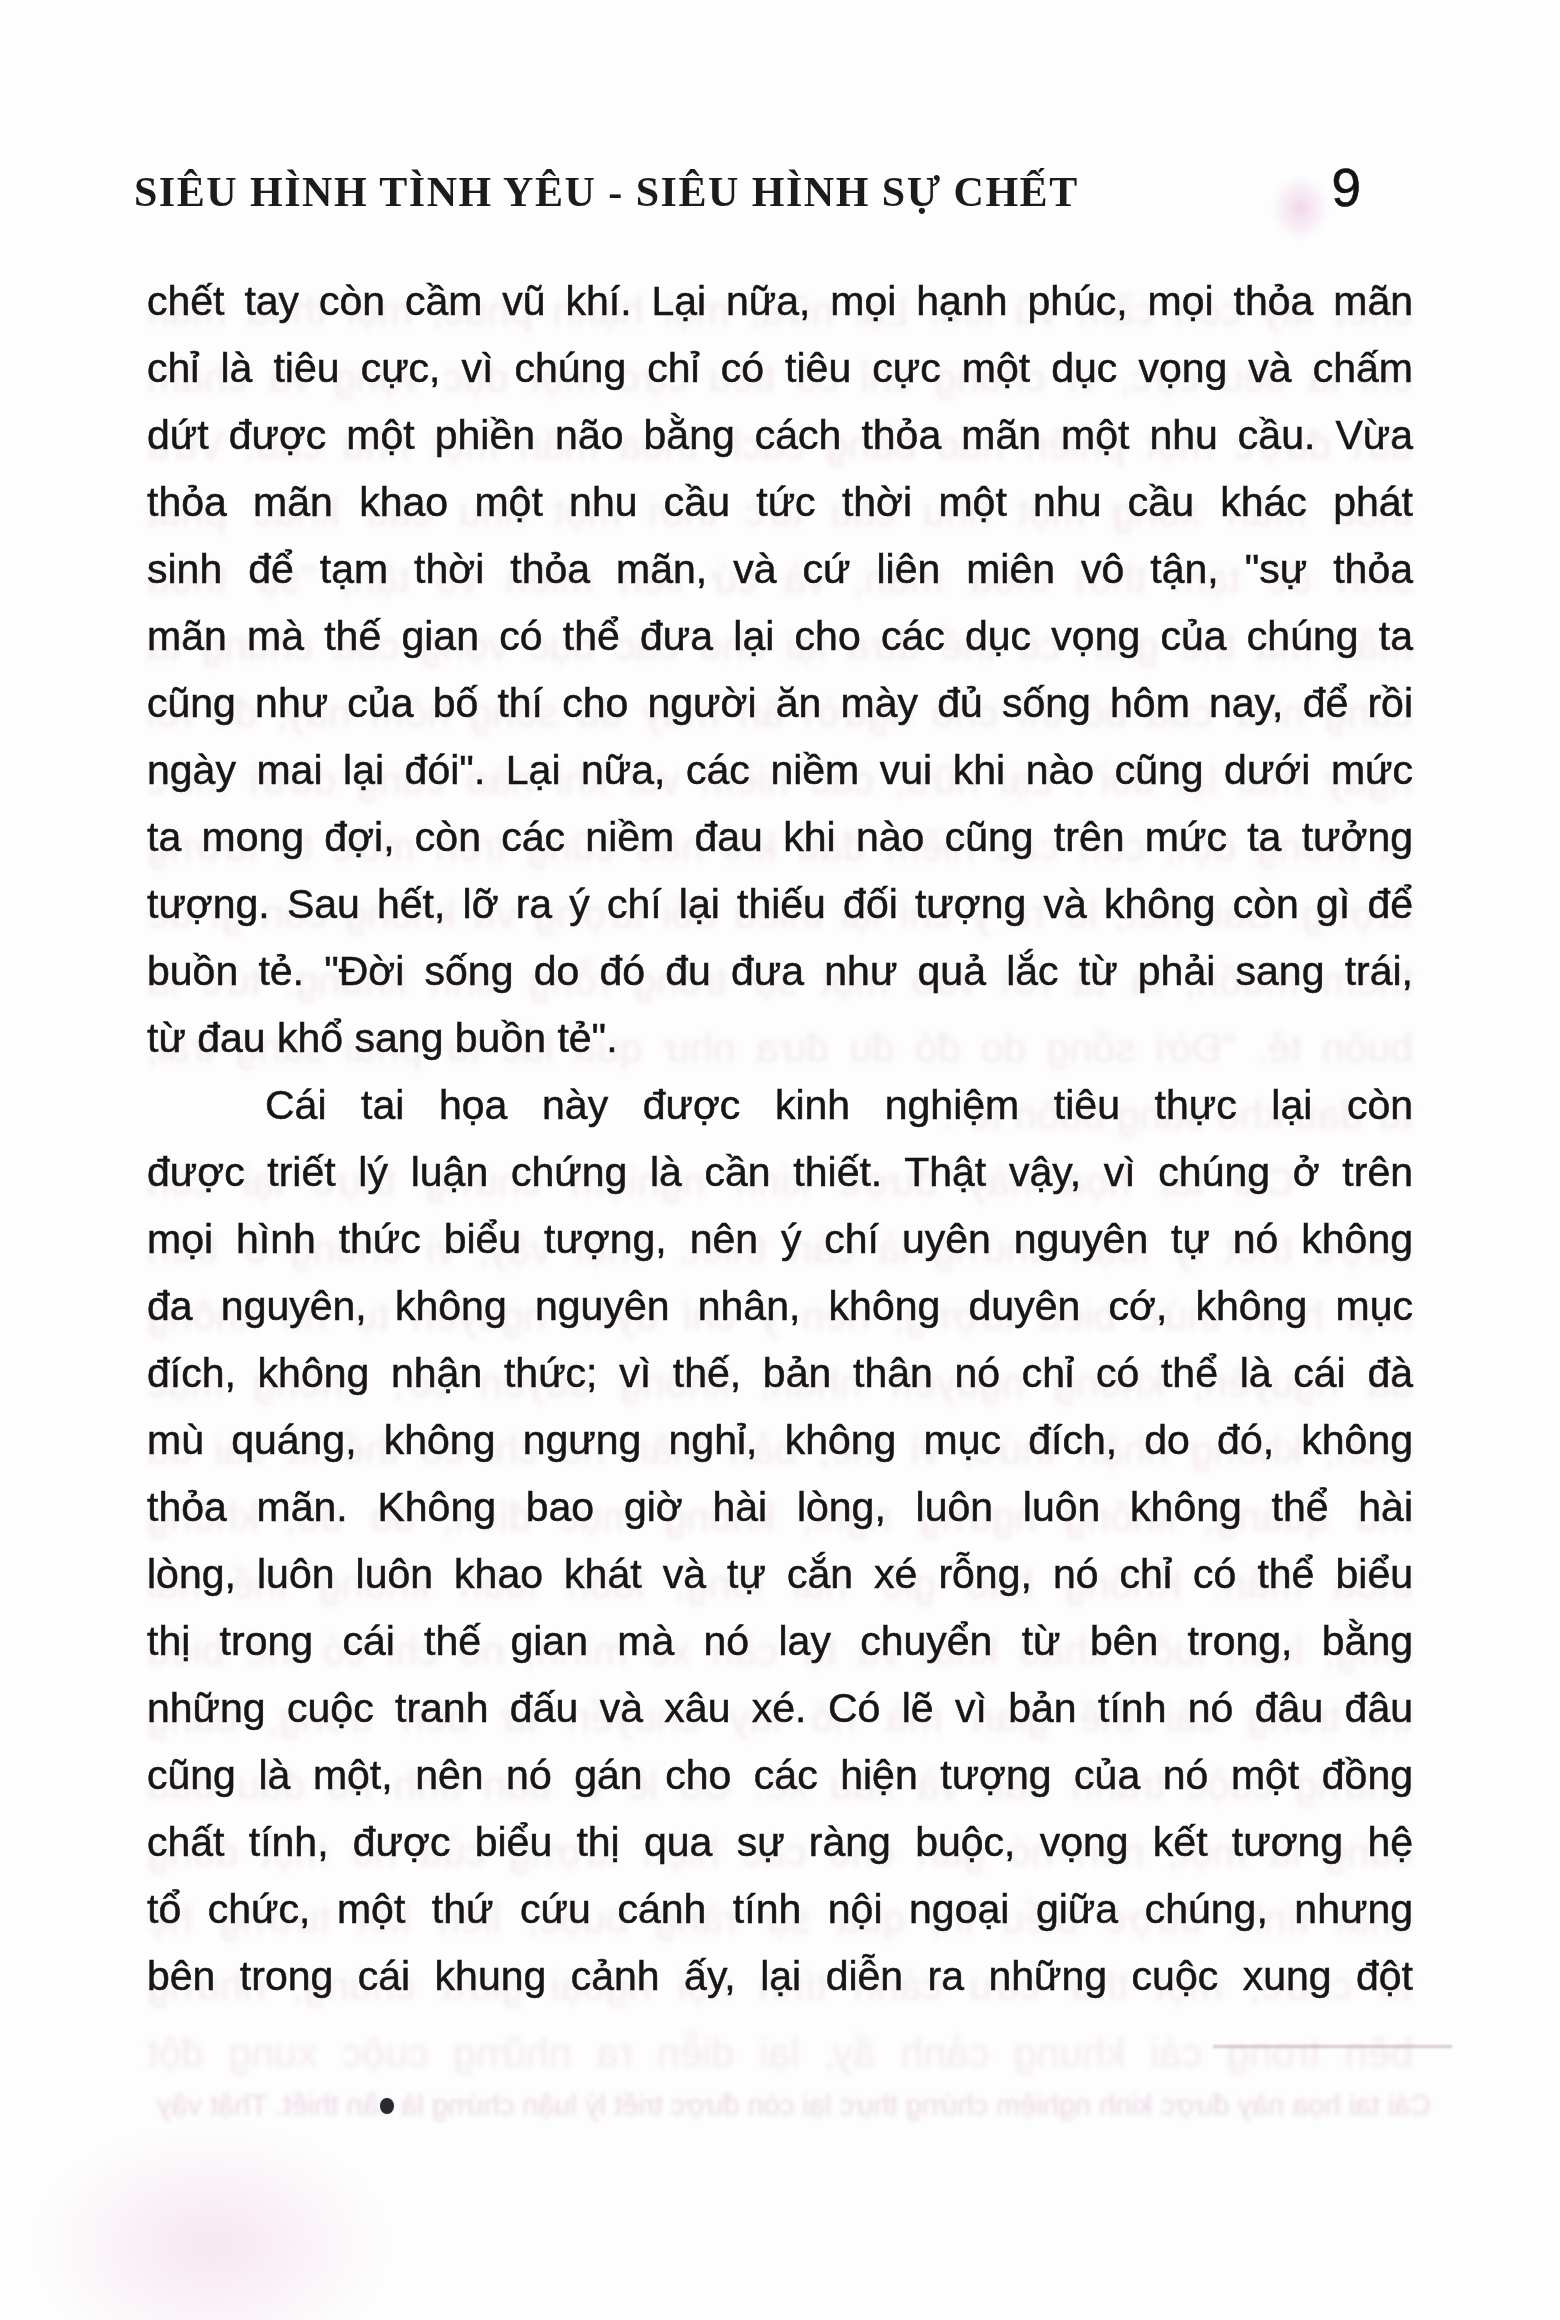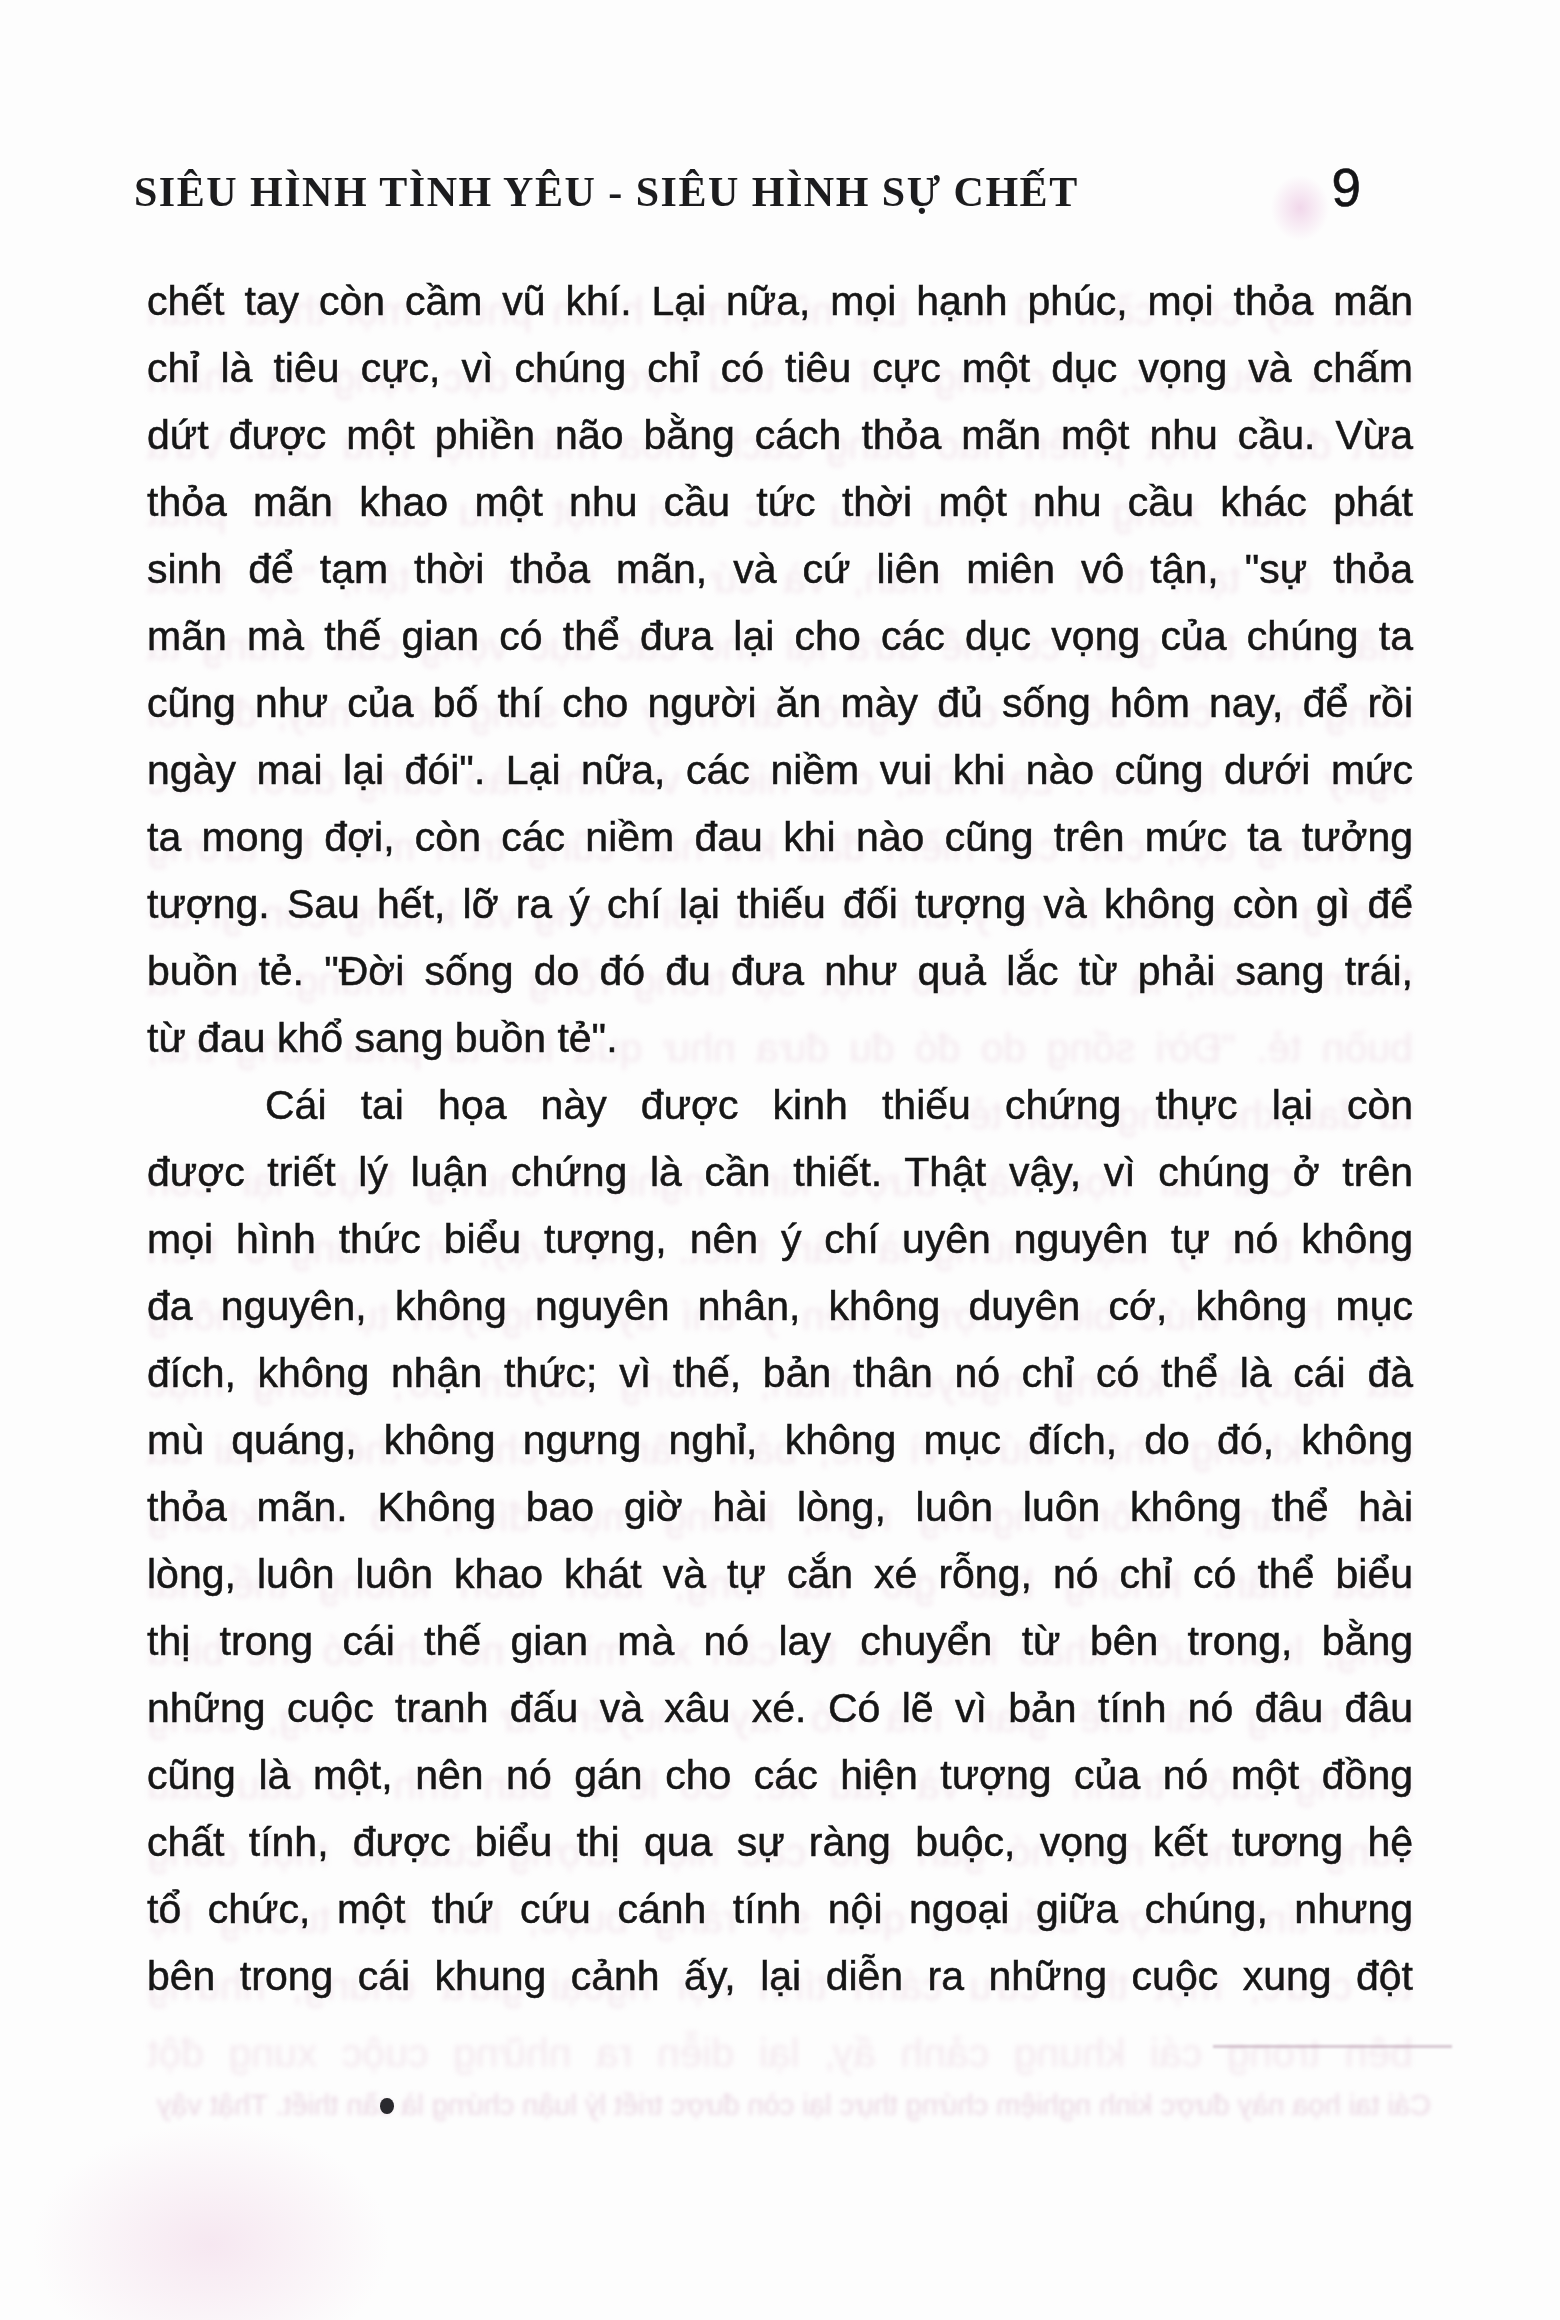--- a/index.html
+++ b/index.html
@@ -172,21 +172,21 @@
         <div class="line">sinh để tạm thời thỏa mãn, và cứ liên miên vô tận, "sự thỏa</div>
         <div class="line">mãn mà thế gian có thể đưa lại cho các dục vọng của chúng ta</div>
         <div class="line">cũng như của bố thí cho người ăn mày đủ sống hôm nay, để rồi</div>
         <div class="line">ngày mai lại đói". Lại nữa, các niềm vui khi nào cũng dưới mức</div>
         <div class="line">ta mong đợi, còn các niềm đau khi nào cũng trên mức ta tưởng</div>
         <div class="line">tượng. Sau hết, lỡ ra ý chí lại thiếu đối tượng và không còn gì để</div>
         <div class="line">buồn tẻ. "Đời sống do đó đu đưa như quả lắc từ phải sang trái,</div>
         <div class="line flush">từ đau khổ sang buồn tẻ".</div>
       </div>
       <div class="paragraph">
-        <div class="line indent">Cái tai họa này được kinh thiếu chứng thực lại còn</div>
+        <div class="line indent">Cái tai họa này được kinh nghiệm tiêu thực lại còn</div>
         <div class="line">được triết lý luận chứng là cần thiết. Thật vậy, vì chúng ở trên</div>
         <div class="line">mọi hình thức biểu tượng, nên ý chí uyên nguyên tự nó không</div>
         <div class="line">đa nguyên, không nguyên nhân, không duyên cớ, không mục</div>
         <div class="line">đích, không nhận thức; vì thế, bản thân nó chỉ có thể là cái đà</div>
         <div class="line">mù quáng, không ngưng nghỉ, không mục đích, do đó, không</div>
         <div class="line">thỏa mãn. Không bao giờ hài lòng, luôn luôn không thể hài</div>
         <div class="line">lòng, luôn luôn khao khát và tự cắn xé rỗng, nó chỉ có thể biểu</div>
         <div class="line">thị trong cái thế gian mà nó lay chuyển từ bên trong, bằng</div>
         <div class="line">những cuộc tranh đấu và xâu xé. Có lẽ vì bản tính nó đâu đâu</div>
         <div class="line">cũng là một, nên nó gán cho các hiện tượng của nó một đồng</div>

